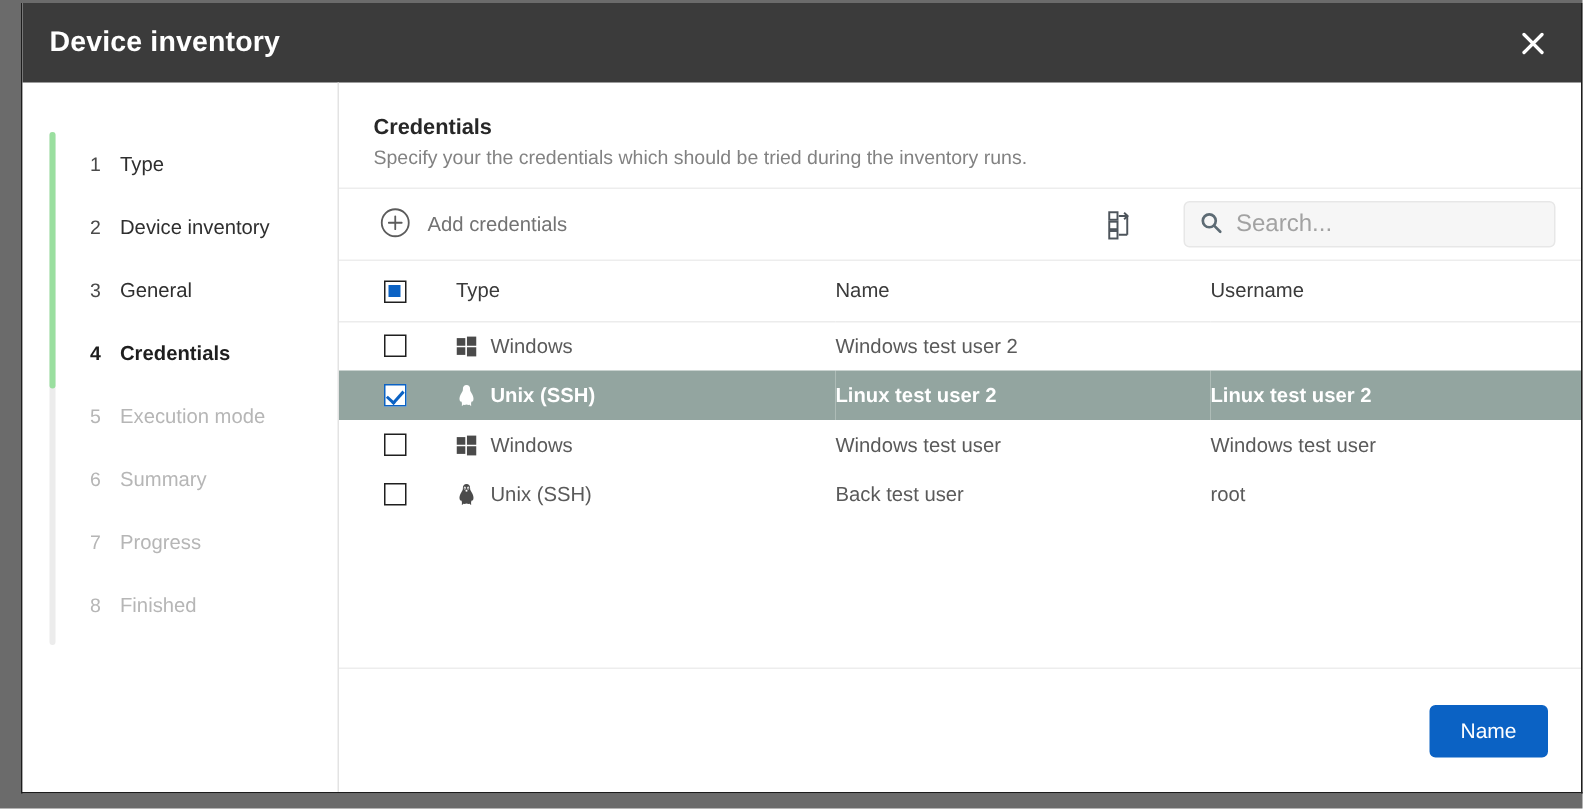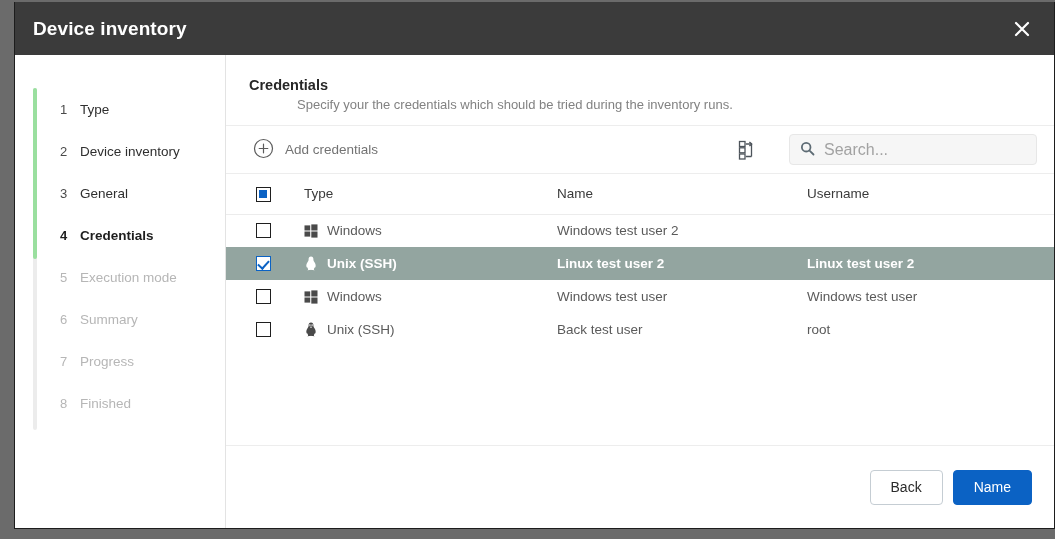--- a/index.html
+++ b/index.html
@@ -140,21 +140,20 @@
   }
   .pane-title {
     font-size: 14.5px;
     font-weight: bold;
     color: #272727;
     margin-bottom: 4px;
   }
   .pane-sub {
     font-size: 13px;
     color: #828282;
-    margin-left: 48px;
   }
 
   .toolbar {
     border-top: 1px solid #ededed;
     border-bottom: 1px solid #ededed;
     height: 49px;
     flex: 0 0 49px;
     display: flex;
     align-items: center;
     padding: 0 17px 0 23px;
@@ -511,19 +510,18 @@
                   </div>
                 </td>
                 <td>Back test user</td>
                 <td>root</td>
               </tr>
             </tbody>
         </table>
       </div>
 
       <div class="footer">
-        <button class="btn btn-secondary">Back</button>
         <button class="btn btn-primary">Name</button>
       </div>
 
     </div>
   </div>
 </div>
 
 </body></html>

